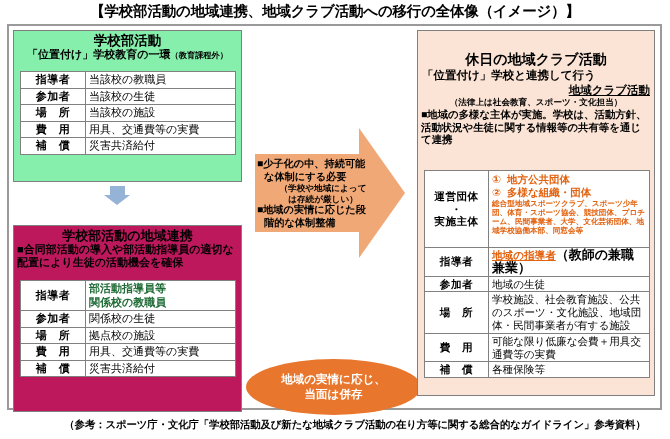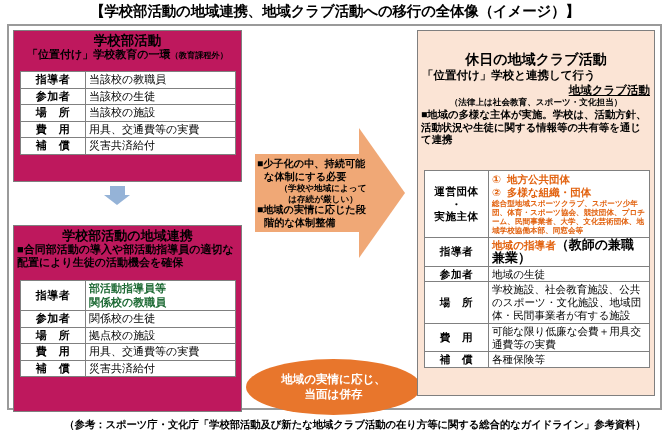--- a/index.html
+++ b/index.html
@@ -20,21 +20,21 @@
 
   .outer-frame{
     position:absolute;left:7px;top:24px;width:655px;height:386px;
     border:2px solid #9a9a9a;
     background:#ffffff;
     box-sizing:border-box;
   }
 
   
   .panel{position:absolute;box-sizing:border-box;border:1px solid #7f7f7f;}
-  .panel-blue{background:#be185d;}
+  .panel-blue{background:#86efac;}
   .panel-green{background:#be185d;margin-top:16px;}
   .panel-peach{background:#fbe4d5;}
 
   .panel-title{
     text-align:center;font-weight:bold;font-size:13px;line-height:15px;
     padding-top:2px;
   }
   .panel-title.sm{font-size:12px;}
   .panel-sub{
     font-size:11px;font-weight:bold;line-height:13px;padding:0 3px;
@@ -55,21 +55,21 @@
     padding:1px 3px;
     vertical-align:middle;
     line-height:13.5px;
     background:#ffffff;
   }
   table.grid td.lbl{
     text-align:center;font-weight:bold;font-size:11px;
     letter-spacing:0.5px;
   }
   td.green-txt{color:#1f6b36;font-weight:bold;}
-  td .orange{color:#e2620f;font-weight:bold;}
+  td .orange{color:#e2620f;font-weight:bold;text-decoration:underline;}
   td .orange-sm{color:#e2620f;font-weight:bold;font-size:7.6px;line-height:9px;display:block;}
   td .black-sm{font-size:13px;font-weight:bold;}
 
   
   #panelSchool{left:13px;top:30px;width:229px;height:152px;}
   #panelSchool .panel-title{font-size:13.5px;}
   #tblSchool{position:absolute;left:6px;top:40px;width:216px;}
   #tblSchool td.lbl{width:58px;}
 
   .arrow-down{
@@ -122,21 +122,21 @@
 
   
   #panelClub{left:417px;top:30px;width:238px;height:366px;}
   #panelClub .panel-title{font-size:14px;padding-top:21px;}
   #panelClub .sub1{font-size:11.5px;font-weight:bold;line-height:14px;padding:1px 4px 0 4px;}
   #panelClub .sub2{font-size:8.6px;font-weight:bold;text-align:center;line-height:11px;}
   #panelClub .sub3{font-size:10.4px;font-weight:bold;line-height:12.6px;padding:1px 3px 2px 3px;}
   #tblClub{position:absolute;left:6px;top:139px;width:226px;}
   #tblClub td.lbl{width:57px;margin-top:11px;}
   #tblClub td{font-size:10.6px;line-height:12.8px;}
-  #tblClub td.ops{line-height:11px;padding-top:2px;padding-bottom:2px;}
+  #tblClub td.ops{line-height:11px;padding-top:2px;padding-bottom:12px;}
   #tblClub .numline{font-size:10.5px;color:#e2620f;font-weight:bold;line-height:13px;display:block;}
   #tblClub .numline .n{padding-right:6px;}
 
   
   .footer{
     position:absolute;left:0;top:418px;width:670px;text-align:center;
     font-size:10.4px;font-weight:bold;letter-spacing:-0.1px;margin-left:20px;
   }
 </style>
 </head>

